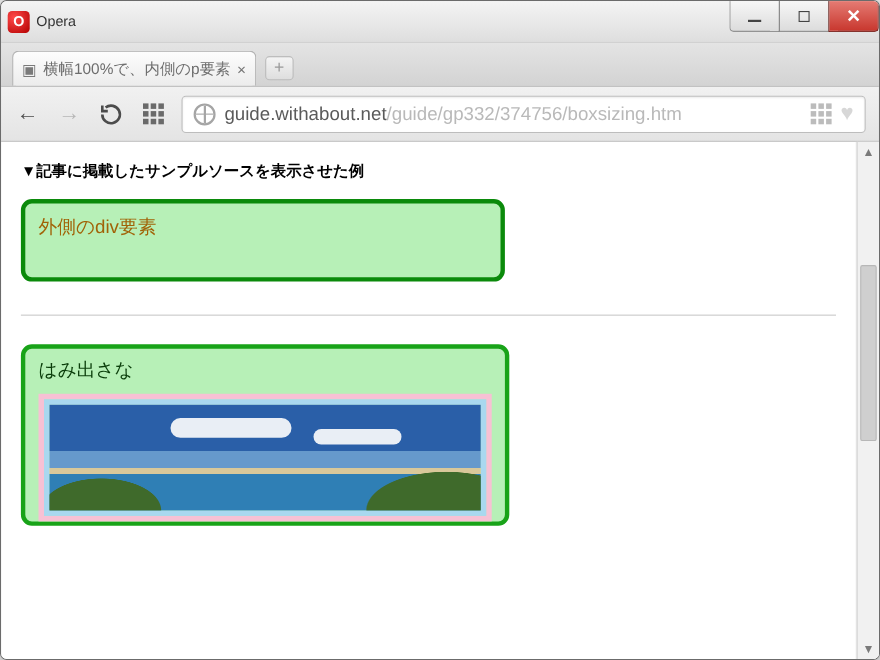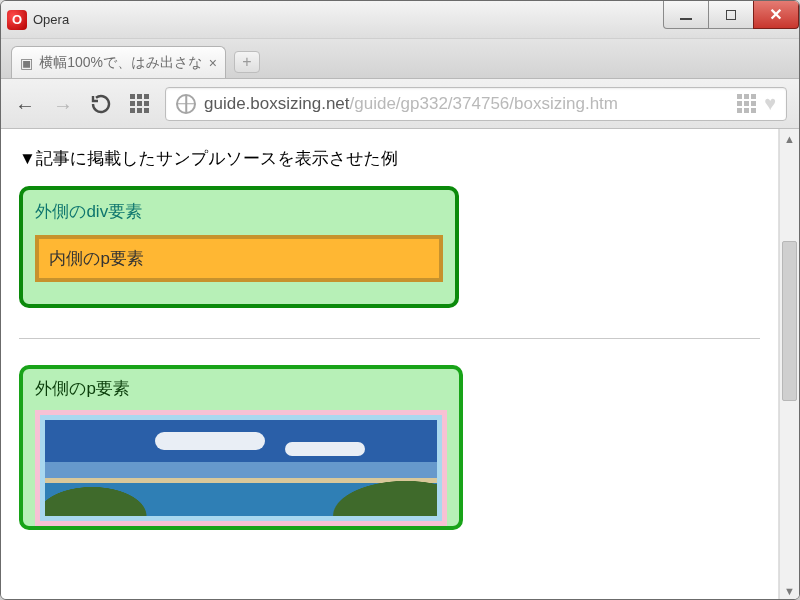--- a/index.html
+++ b/index.html
@@ -145,30 +145,30 @@
   }
   .scrollbar {
     width: 20px; background: #f1f1f1;
     display:flex; flex-direction:column; align-items:center;
     border-left:1px solid #dcdcdc;
   }
   .sb-btn { width:100%; height:20px; display:flex; align-items:center; justify-content:center; color:#7a7a7a; font-size:11px;}
   .sb-track { flex:1; width:100%; position:relative; }
   .sb-thumb { position:absolute; left:2px; right:2px; top:92px; height:160px; background:#cfcfcf; border:1px solid #b7b7b7; border-radius:2px;}
 
-  h4.sec { font-size: 17px; font-weight: normal; margin: 4px 0 16px; }
+  h4.sec { font-size: 14px; font-weight: bold; margin: 4px 0 16px; }
 
   .sample1 {
     width: 440px;
     border: 4px solid #0b8a0b;
     border-radius: 10px;
     background: #b7f0b7;
     padding: 10px 12px 22px;
   }
-  .sample1 .lbl { color:#0f766e; font-size:17px; margin-bottom:12px; }
+  .sample1 .lbl { color:#a16207; font-size:17px; margin-bottom:12px; }
   .inner-p {
     border: 4px solid #c7922d;
     background: #ffb733;
     padding: 8px 10px;
     font-size: 17px;
     color: #333;
   }
 
   hr.div { border:none; border-top:1px solid #c9c9c9; margin: 30px 0 26px; }
 
@@ -220,21 +220,21 @@
         </div>
       <div class="win-btn close">
           <span class="glyph">✕</span>
         </div>
     </div>
   </div>
 
   <div class="tabstrip">
     <div class="tab">
       <span class="doc">▣</span>
-      <span class="txt">横幅100%で、はみ出さな</span>
+      <span class="txt">横幅100%で、内側のp要素</span>
       <span class="x">×</span>
     </div>
     <div class="newtab">+</div>
   </div>
 
   <div class="toolbar">
     <div class="tbtn">←</div>
     <div class="tbtn disabled">→</div>
     <div class="tbtn">
       <svg viewBox="0 0 24 24">
@@ -251,21 +251,21 @@
           <span></span>
           <span></span>
           <span></span>
           <span></span>
         </div>
     </div>
 
     <div class="urlbar">
       <div class="globe"></div>
       <div class="url">
-        <span class="host">guide.boxsizing.net</span><span>/guide/gp332/374756/boxsizing.htm</span>
+        <span class="host">guide.withabout.net</span><span>/guide/gp332/374756/boxsizing.htm</span>
       </div>
       <div class="speed light">
           <span></span>
           <span></span>
           <span></span>
           <span></span>
           <span></span>
           <span></span>
           <span></span>
           <span></span>
@@ -275,30 +275,27 @@
     </div>
   </div>
 
   <div class="viewport">
     <div class="page">
 
       <h4 class="sec">▼記事に掲載したサンプルソースを表示させた例</h4>
 
       <div class="sample1">
         <div class="lbl">外側のdiv要素</div>
-        <div class="inner-p">
-          <span>内側のp要素</span>
-        </div>
       </div>
 
       <hr class="div">
 
 
       <div class="sample2">
-        <div class="lbl">外側のp要素</div>
+        <div class="lbl">はみ出さな</div>
         <div class="img-frame">
           <div class="img-frame2">
             <div class="landscape">
               <div class="cloud c1"></div>
               <div class="cloud c2"></div>
             </div>
           </div>
         </div>
       </div>
 

